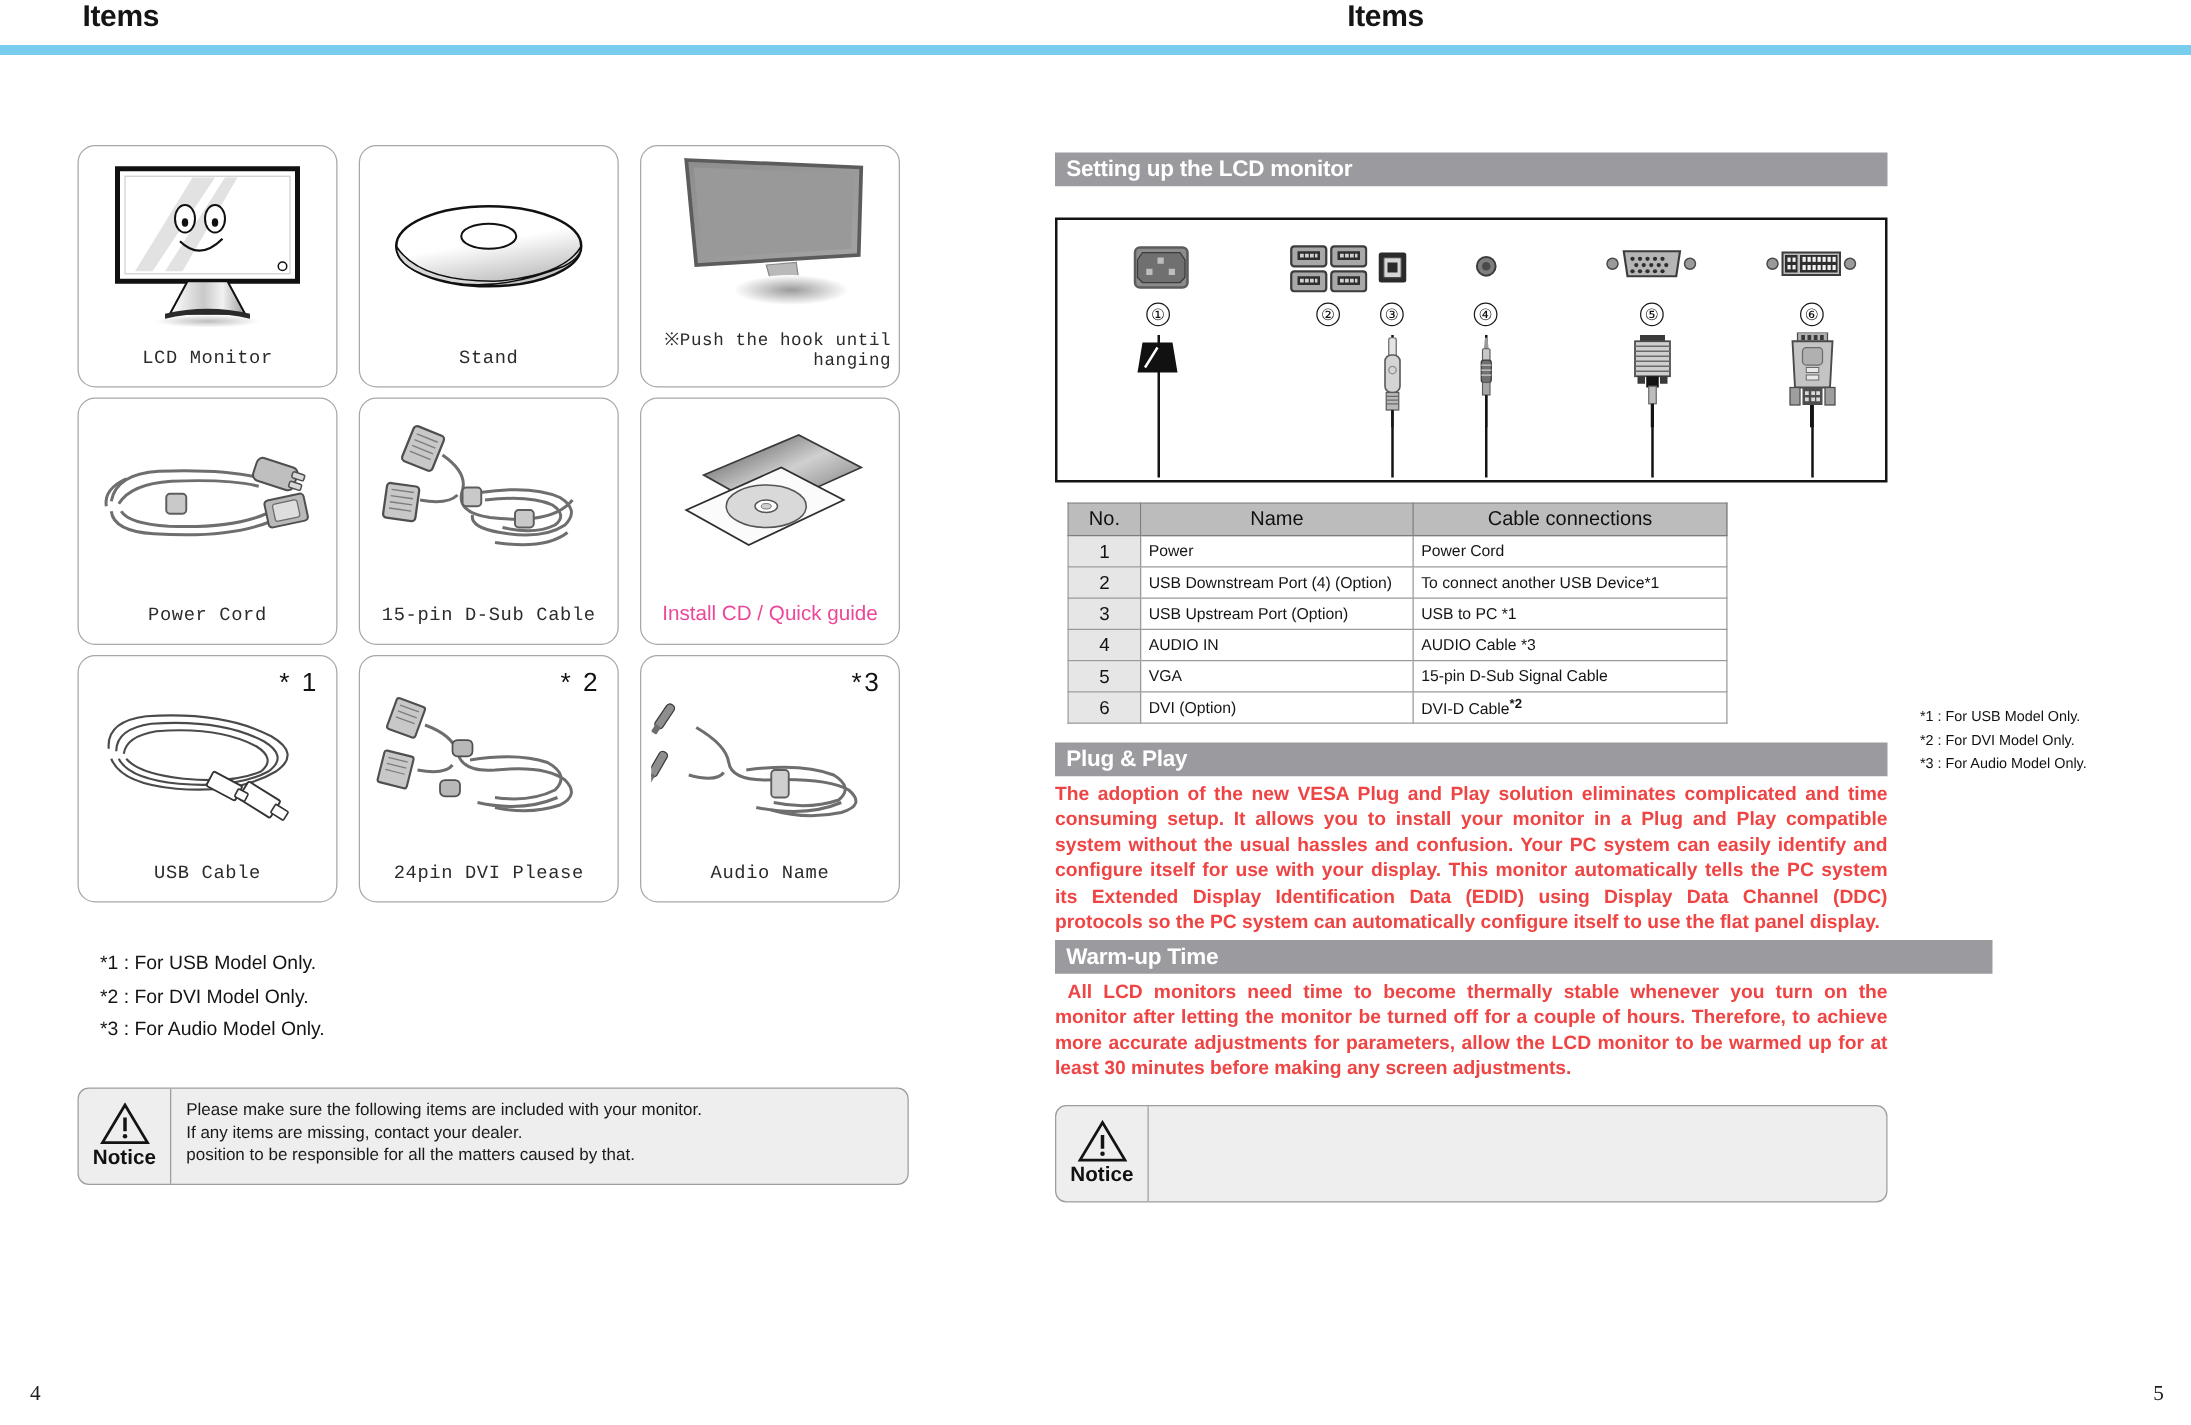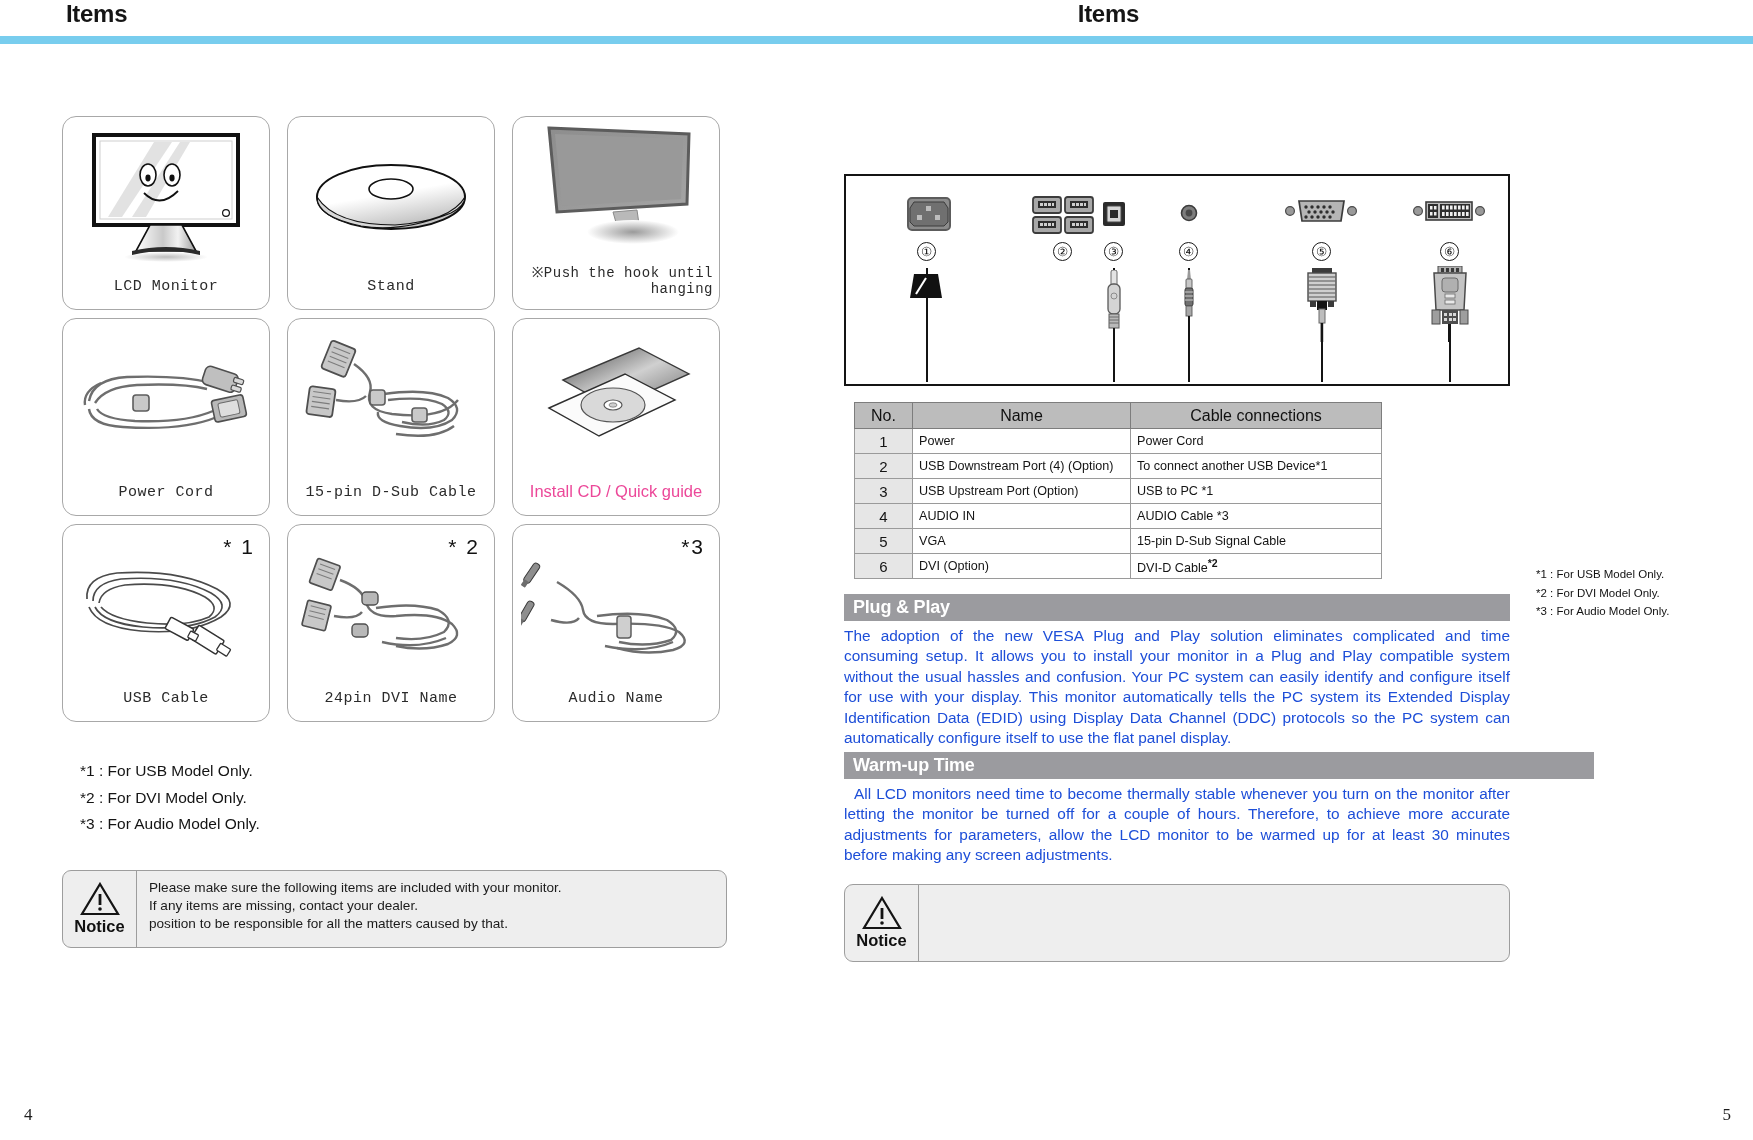--- a/index.html
+++ b/index.html
@@ -140,23 +140,24 @@
     padding-left: 9px;
     letter-spacing: -0.2px;
   }
   #bar-setting  { left: 14px; top: 78px;  width: 666px; }
   #bar-plugplay { left: 14px; top: 550px; width: 666px; }
   #bar-warmup   { left: 14px; top: 708px; width: 750px; }
 
   .body-para {
     position: absolute;
     font-size: 15.4px;
-    color: #1d4ed8;
+    color: #ef4444;
     line-height: 1.33;
     text-align: justify;
+    font-weight: bold;
   }
   #para-plugplay { left: 14px; top: 582px; width: 666px; }
   #para-warmup   { left: 14px; top: 740px; width: 666px; text-indent: 10px; }
 
   
   .diagram {
     position: absolute; left: 14px; top: 130px;
     width: 666px; height: 212px;
     border: 2.5px solid #141414;
     background: #fff;
@@ -430,21 +431,21 @@
           <g fill="none" stroke="#6e6e6e" stroke-width="2.4">
             <path d="M44 26 Q66 34 70 48 Q74 64 100 62 Q140 58 156 70 Q168 82 152 90 Q128 98 100 92"></path>
             <path d="M38 62 Q60 66 66 58"></path>
             <path d="M80 54 Q118 48 142 56 Q160 66 148 78 Q128 88 100 84"></path>
             <path d="M86 88 Q122 96 150 84"></path>
           </g>
           <rect x="66" y="38" width="16" height="13" rx="4" fill="#b8b8b8" stroke="#4f4f4f" stroke-width="1.4"></rect>
           <rect x="56" y="70" width="16" height="13" rx="4" fill="#b8b8b8" stroke="#4f4f4f" stroke-width="1.4"></rect>
         </svg>
       </div>
-      <div class="item-label">24pin DVI Name</div>
+      <div class="item-label">24pin DVI Please</div>
     </div>
 
     <div class="item-box">
       <div class="item-star">*3</div>
       <div class="item-art" style="top:24px;">
         <svg class="cable-svg" width="190" height="120" viewBox="0 0 190 120">
           <g transform="translate(14,8) rotate(34)">
             <rect x="0" y="0" width="7" height="22" rx="3" fill="#8e8e8e" stroke="#3a3a3a" stroke-width="1"></rect>
             <rect x="1" y="20" width="5" height="7" rx="1" fill="#6d6d6d"></rect>
           </g>
@@ -486,20 +487,21 @@
     <div class="notice-text">
       <div>Please make sure the following items are included with your monitor.</div>
       <div>If any items are missing, contact your dealer.</div>
       <div>position to be responsible for all the matters caused by that.</div>
     </div>
   </div>
 </div>
 
 <div class="page-right">
 
+  <div class="section-bar" id="bar-setting">Setting up the LCD monitor</div>
 
   <div class="diagram">
 
     <div class="port-group" style="left:58px; top:16px;">
       <svg width="50" height="44" viewBox="0 0 50 44">
         <rect x="4" y="6" width="42" height="32" rx="4" fill="#8c8c8c" stroke="#5c5c5c" stroke-width="2"></rect>
         <path d="M10 10 L40 10 L44 16 L44 30 L40 34 L10 34 L6 30 L6 16 Z" fill="#707070" stroke="#3c3c3c" stroke-width="1"></path>
         <g fill="#bdbdbd">
           <rect x="22" y="14" width="5" height="5"></rect>
           <rect x="13" y="23" width="5" height="5"></rect>

